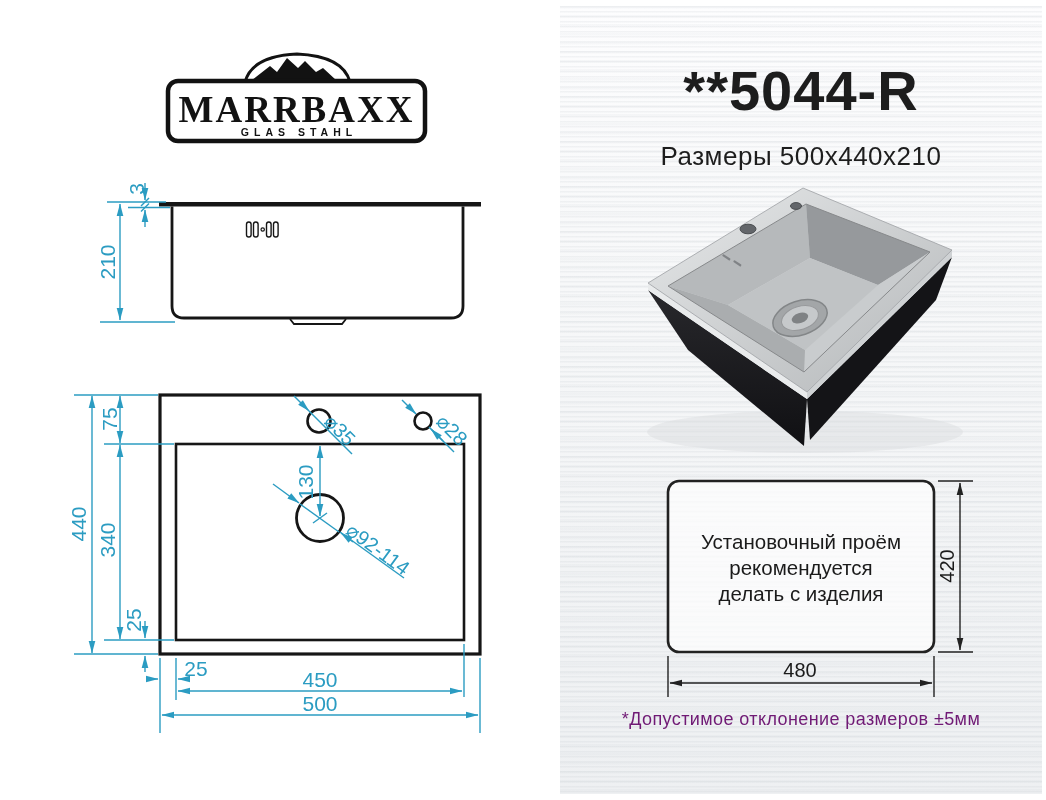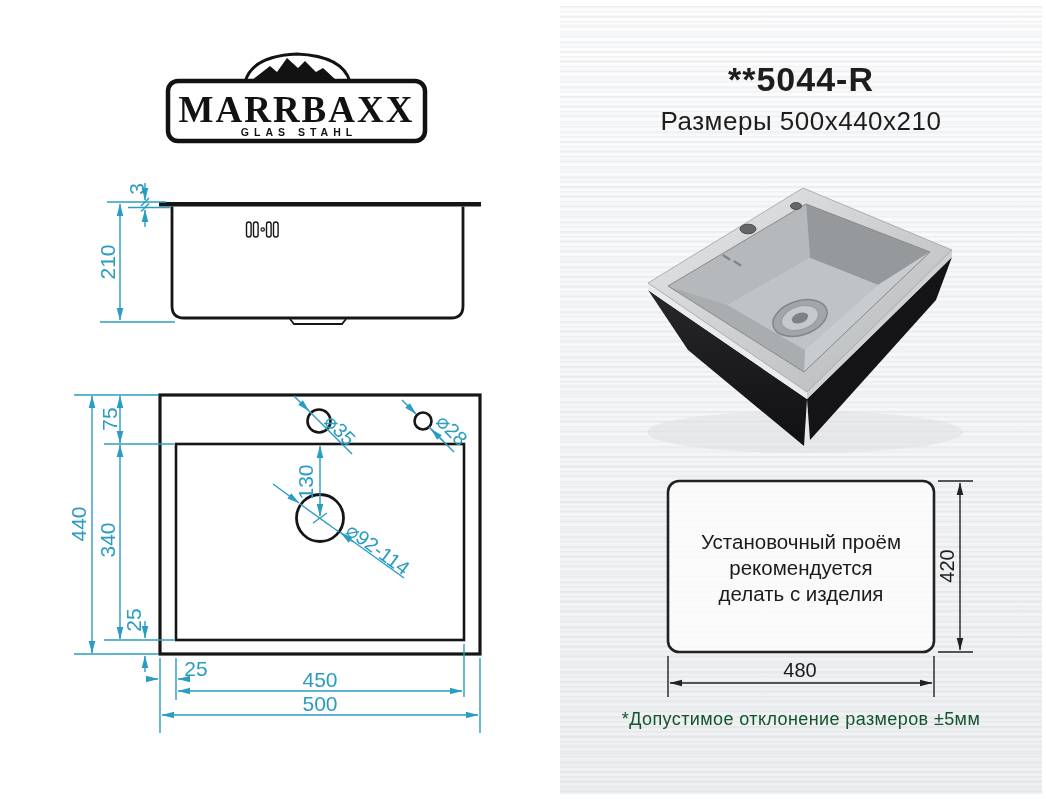--- a/index.html
+++ b/index.html
@@ -6,24 +6,24 @@
   .page{position:relative;width:1046px;height:800px;background:#ffffff;overflow:hidden;
         font-family:"Liberation Sans","DejaVu Sans",sans-serif;padding-left:14px;}
   .metal-panel{position:absolute;left:560px;top:6px;width:482px;height:788px;
     background:
       repeating-linear-gradient(180deg, rgba(176,184,191,0.14) 0px, rgba(176,184,191,0.14) 1px, rgba(255,255,255,0) 2px, rgba(255,255,255,0) 5px),
       repeating-linear-gradient(180deg, rgba(190,197,203,0.10) 0px, rgba(190,197,203,0.10) 2px, rgba(255,255,255,0) 3px, rgba(255,255,255,0) 9px),
       linear-gradient(180deg,#fdfdfe 0%,#f7f8f9 35%,#eef0f2 100%);
   }
   .abs{position:absolute;}
   .title-wrap{position:absolute;left:560px;top:62px;width:482px;text-align:center;color:#1d1d1d;}
-  .model{font-size:34px;font-weight:bold;letter-spacing:1px;line-height:1.05;}
-  .sizes{font-size:26px;margin-top:8px;letter-spacing:0.5px;}
+  .model{font-size:56px;font-weight:bold;letter-spacing:1px;line-height:1.05;}
+  .sizes{font-size:26px;margin-top:20px;letter-spacing:0.5px;}
   .footnote{position:absolute;left:560px;top:709px;width:482px;text-align:center;
-            font-size:18px;color:#14532d;letter-spacing:0.4px;}
+            font-size:18px;color:#701a75;letter-spacing:0.4px;}
   svg{display:block;}
   text{font-family:"Liberation Sans","DejaVu Sans",sans-serif;}
   .dimtxt{font-size:21px;fill:#2b9cc2;}
   .holetxt{font-size:20px;fill:#2b9cc2;}
   .blktxt{font-size:20px;fill:#1b1b1b;}
   .cutline{font-size:20.5px;fill:#1b1b1b;}
   .brand{font-family:"Liberation Serif","DejaVu Serif",serif;font-weight:bold;font-size:37px;fill:#121212;letter-spacing:2px;}
   .tagline{font-size:10.5px;font-weight:bold;fill:#121212;letter-spacing:5px;}
 </style>
 </head>

